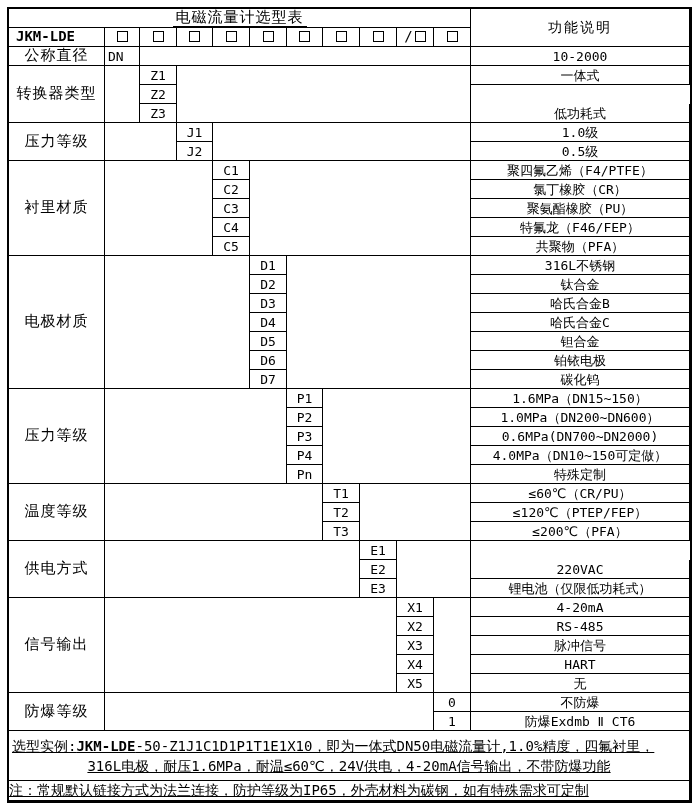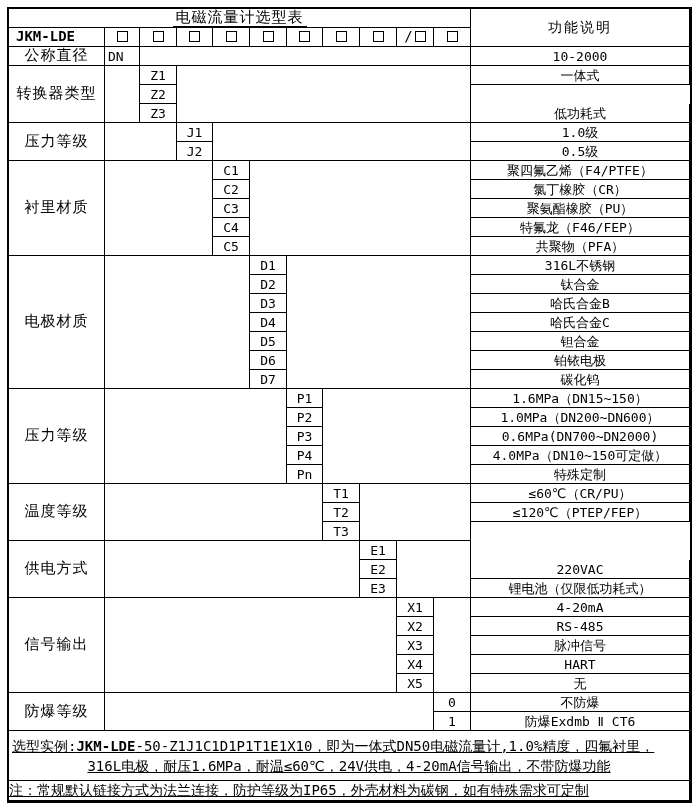--- a/index.html
+++ b/index.html
@@ -151,20 +151,21 @@
   <div class="c desc" style="grid-area:25/12/26/13">特殊定制</div>
 
   <div class="c lab" style="grid-area:26/1/29/2">温度等级</div>
   <div class="c sp" style="grid-area:26/2/29/8"></div>
   <div class="c code" style="grid-area:26/8/27/9">T1</div>
   <div class="c code" style="grid-area:27/8/28/9">T2</div>
   <div class="c code" style="grid-area:28/8/29/9">T3</div>
   <div class="c sp" style="grid-area:26/9/29/12"></div>
   <div class="c desc" style="grid-area:26/12/27/13">≤60℃（CR/PU）</div>
   <div class="c desc" style="grid-area:27/12/28/13">≤120℃（PTEP/FEP）</div>
+  <div class="c desc" style="grid-area:28/12/29/13">≤200℃（PFA）</div>
 
   <div class="c lab" style="grid-area:29/1/32/2">供电方式</div>
   <div class="c sp" style="grid-area:29/2/32/9"></div>
   <div class="c code" style="grid-area:29/9/30/10">E1</div>
   <div class="c code" style="grid-area:30/9/31/10">E2</div>
   <div class="c code" style="grid-area:31/9/32/10">E3</div>
   <div class="c sp" style="grid-area:29/10/32/12"></div>
   <div class="c desc" style="grid-area:30/12/31/13">220VAC</div>
   <div class="c desc" style="grid-area:31/12/32/13">锂电池（仅限低功耗式）</div>
 

